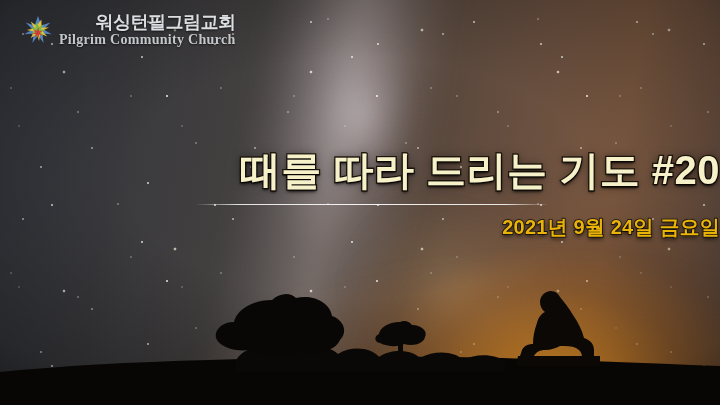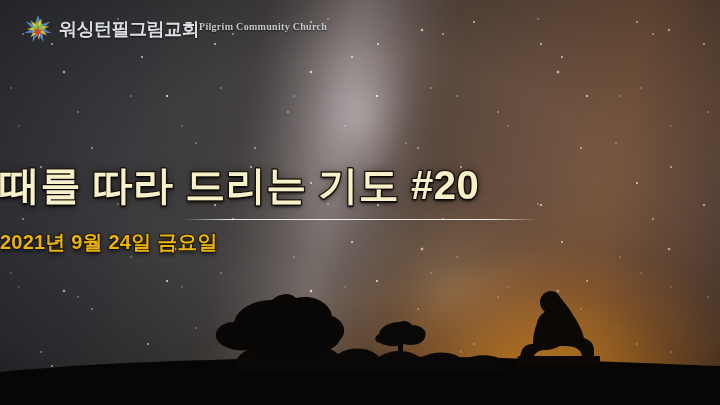--- a/index.html
+++ b/index.html
@@ -189,51 +189,52 @@
     opacity: 0.93;
   }
   .logo-mark {
     width: 32px;
     height: 32px;
     flex: 0 0 auto;
     position: relative;
   }
   .logo-text {
     display: flex;
-    flex-direction: row;
+    flex-direction: column;
     line-height: 1;
     text-align: right;
   }
   .logo-ko {
     font-size: 18px;
     font-weight: 700;
     color: #e9ecef;
     letter-spacing: -0.5px;
     text-shadow: 0 1px 2px rgba(0,0,0,0.75);
     white-space: nowrap;
   }
   .logo-en {
     font-family: "Liberation Serif", "DejaVu Serif", serif;
-    font-size: 10px;
+    font-size: 14px;
     font-weight: 700;
     color: #cfd3d6;
     letter-spacing: 0.3px;
     margin-top: 2px;
     text-shadow: 0 1px 2px rgba(0,0,0,0.7);
     white-space: nowrap;
   }
 
   
   .titleblock {
     position: absolute;
     left: 0;
     right: 0;
-    top: 163px;
-    text-align: left;
+    top: 148px;
+    text-align: right;
     pointer-events: none;
+    padding-left: 23px;
   }
   .main-title {
     font-size: 40px;
     font-weight: 700;
     letter-spacing: 0.5px;
     color: #f6f1c9;
     margin: 0;
     line-height: 1.12;
     -webkit-text-stroke: 2.6px #241a10;
     paint-order: stroke fill;

